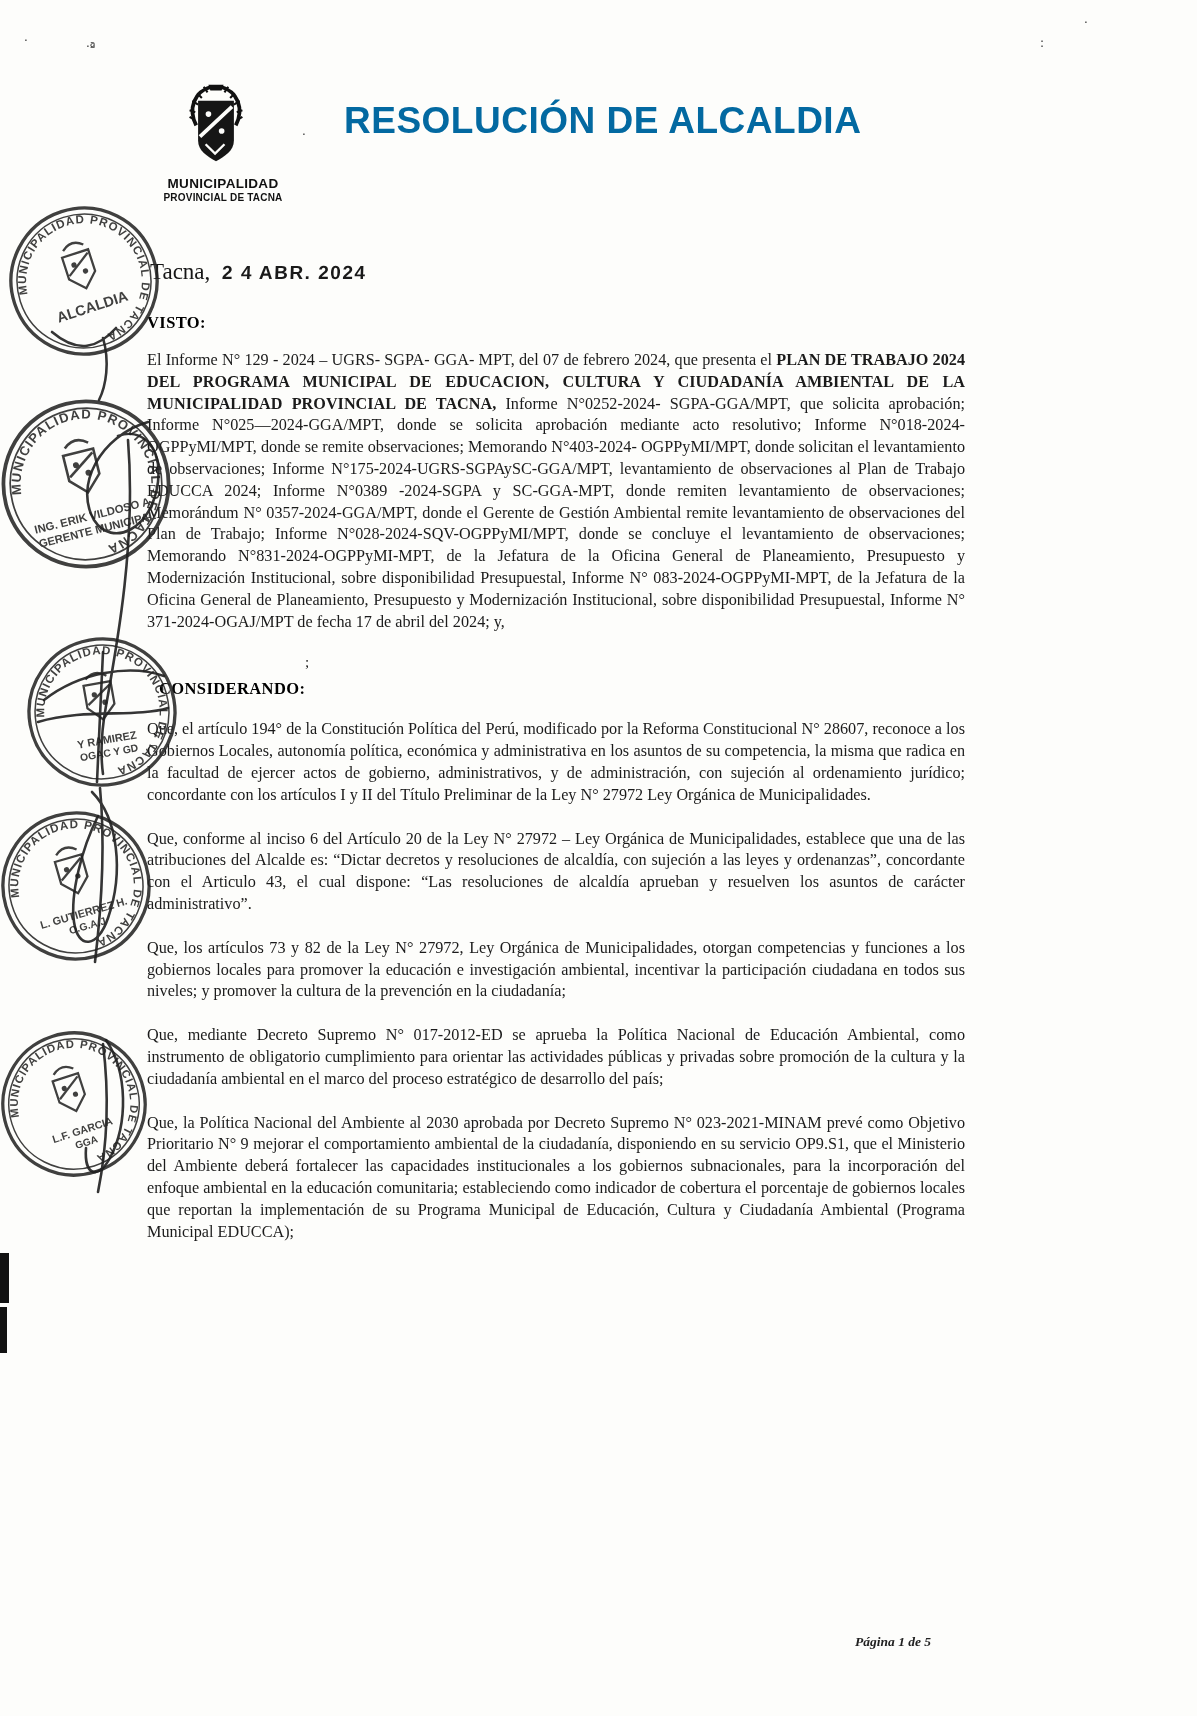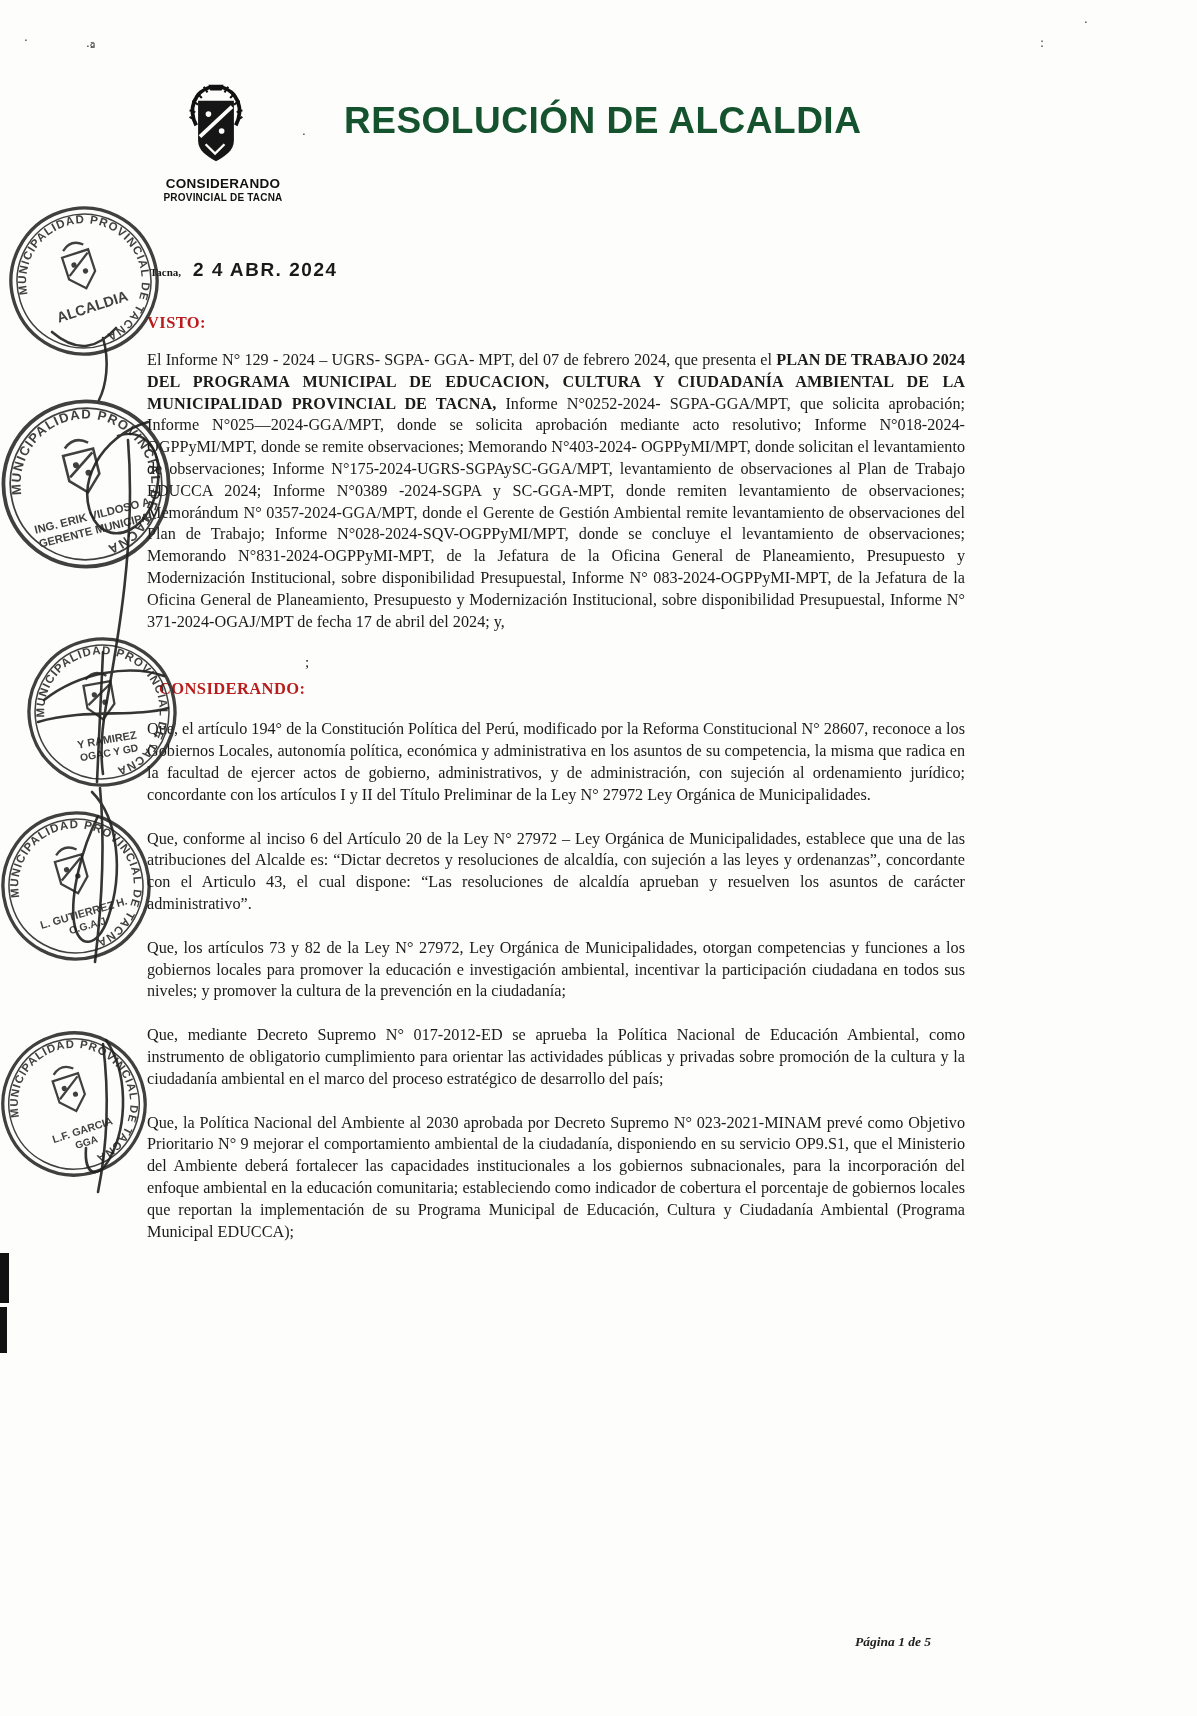--- a/index.html
+++ b/index.html
@@ -16,44 +16,44 @@
   .logo{position:absolute;left:183px;top:82px;width:66px;height:96px;}
   .org-name{
     position:absolute;left:150px;top:176px;width:146px;text-align:center;
     font-family:"Liberation Sans", sans-serif;font-weight:bold;color:#111;
   }
   .org-name .l1{font-size:13.5px;letter-spacing:.3px;line-height:15px;}
   .org-name .l2{font-size:10px;letter-spacing:.2px;line-height:14px;}
   .doc-title{
     position:absolute;left:344px;top:100px;width:560px;
     font-family:"Liberation Sans", sans-serif;font-weight:bold;
-    font-size:37px;letter-spacing:.5px;color:#14532d;white-space:nowrap;
+    font-size:37px;letter-spacing:.5px;color:#0369a1;white-space:nowrap;
   }
   .number-row{
     position:absolute;left:398px;top:186px;
     font-family:"Liberation Sans", sans-serif;font-weight:bold;font-size:29px;color:#0d0d0d;
     white-space:nowrap;
   }
   .number-row .dots{font-size:24px;letter-spacing:1px;vertical-align:1px;}
   .number-value{
     position:absolute;left:86px;top:-18px;
     font-family:"DejaVu Sans Mono", monospace;font-weight:bold;
     font-size:27px;letter-spacing:6px;color:#141414;white-space:nowrap;
   }
   .dateline{position:absolute;left:150px;top:259px;white-space:nowrap;}
-  .dateline .place{font-weight:bold;font-size:11px;}
+  .dateline .place{font-weight:normal;font-size:23px;}
   .dateline .date-stamp{
     font-family:"Liberation Sans", sans-serif;font-weight:bold;
     font-size:19px;letter-spacing:1.5px;margin-left:8px;color:#1a1a1a;
     transform:skewX(-2deg);display:inline-block;
   }
   
   .doc-body{position:absolute;left:147px;top:313px;width:818px;}
   .doc-body h3{
-    font-size:16.5px;margin:0 0 17px 0;letter-spacing:.4px;color:#b91c1c;
+    font-size:16.5px;margin:0 0 17px 0;letter-spacing:.4px;color:#000000;
   }
   .doc-body h3.considerando{margin:10px 0 20px 12px;}
   .doc-body p{
     margin:0 0 22px 0;
     font-size:16.2px;line-height:21.8px;
     text-align:justify;color:#1b1b1b;
   }
   .doc-body p.tight{margin-bottom:28px;}
   .doc-body p:last-child{margin-bottom:0;}
   .stray-semi{margin:0 0 4px 158px;font-size:15px;line-height:14px;color:#1b1b1b;}
@@ -82,21 +82,21 @@
       <path d="M12,40 l-5,-3 M13,32 l-6,-2 M16,24 l-6,-4 M20,17 l-5,-5 M26,11 l-4,-6 M58,40 l5,-3 M57,32 l6,-2 M54,24 l6,-4 M50,17 l5,-5 M44,11 l4,-6" stroke="#111" stroke-width="2.2"></path>
       <path d="M27,3 h16 l-2,6 h-12 z" fill="#111"></path>
       <path d="M16,20 h38 v42 c0,11 -10,17 -19,22 c-9,-5 -19,-11 -19,-22 z" fill="#161616"></path>
       <path d="M18,58 L52,26" stroke="#fdfdfb" stroke-width="4"></path>
       <circle cx="27" cy="34" r="3" fill="#fdfdfb"></circle>
       <circle cx="41" cy="52" r="3" fill="#fdfdfb"></circle>
       <path d="M24,66 l10,10 l10,-10" fill="none" stroke="#fdfdfb" stroke-width="2.5"></path>
     </svg>
   </div>
   <div class="org-name">
-    <div class="l1">CONSIDERANDO</div>
+    <div class="l1">MUNICIPALIDAD</div>
     <div class="l2">PROVINCIAL DE TACNA</div>
   </div>
 
   <div class="doc-title">RESOLUCIÓN DE ALCALDIA</div>
 
 
   <div class="dateline">
     <span class="place">Tacna,</span>
     <span class="date-stamp">2 4 ABR. 2024</span>
   </div>

